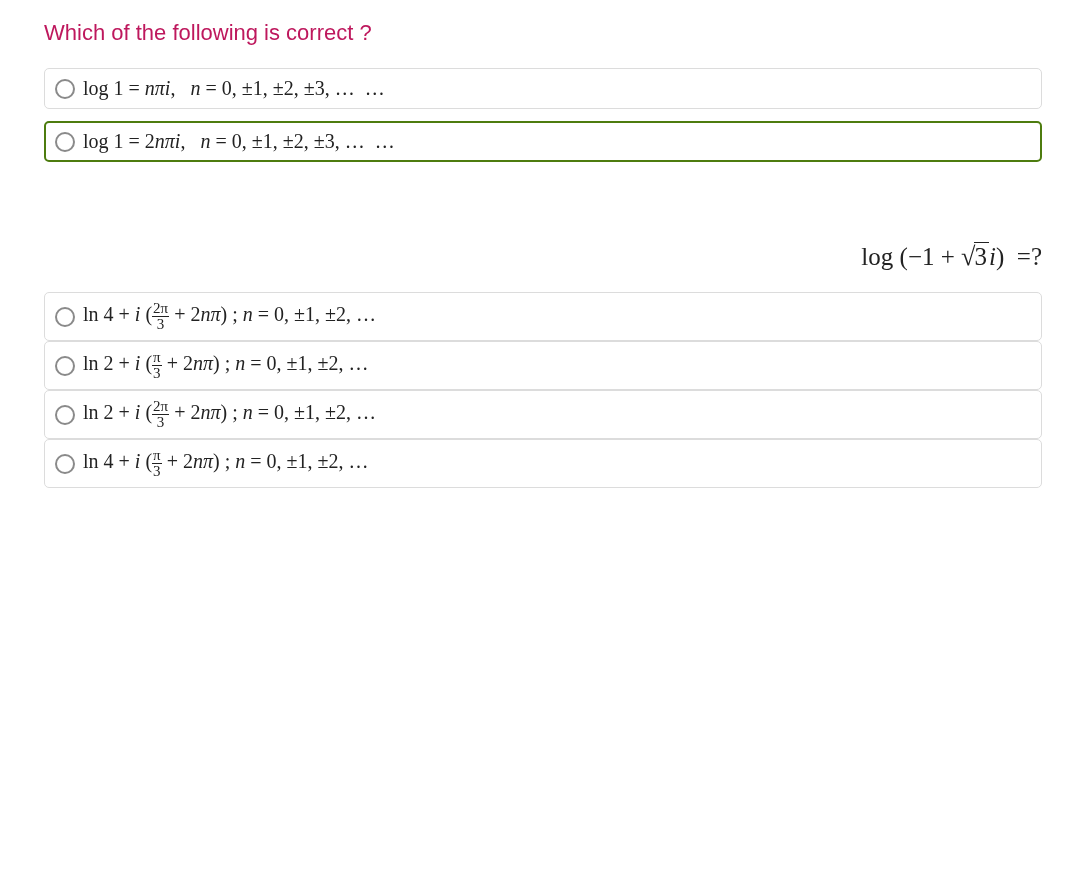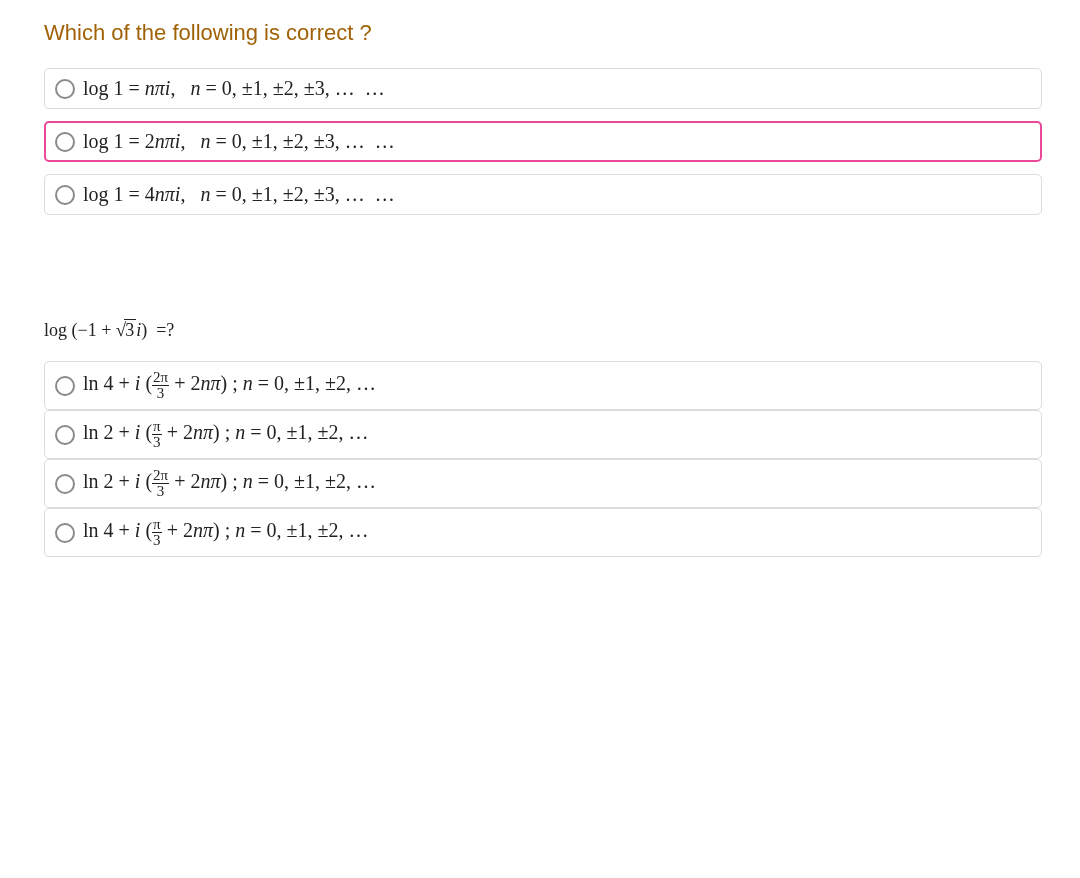--- a/index.html
+++ b/index.html
@@ -11,39 +11,39 @@
     font-family: "Helvetica Neue", Arial, sans-serif;
     color: #222;
   }
   .page {
     padding: 20px 38px 0 44px;
     box-sizing: border-box;
   }
   .question-text {
     font-size: 22px;
     margin: 0 0 22px 0;
-    color: #a16207;
+    color: #be185d;
   }
   .options {
     display: flex;
     flex-direction: column;
     gap: 12px;
-    margin-bottom: 104px;
+    margin-bottom: 80px;
   }
   .option {
     border: 1px solid #dcdcdc;
     border-radius: 5px;
     padding: 8px 12px 8px 10px;
     display: flex;
     align-items: center;
     gap: 8px;
     box-sizing: border-box;
   }
   .option.focused {
-    border: 2px solid #ec4899;
+    border: 2px solid #4d7c0f;
     padding: 7px 11px 7px 9px;
   }
   .radio {
     width: 20px;
     height: 20px;
     border: 2px solid #8a8a8a;
     border-radius: 50%;
     flex: 0 0 auto;
     box-sizing: border-box;
     background: #fff;
@@ -77,23 +77,24 @@
   .sqrt .radical {
     font-size: 1.05em;
   }
   .sqrt .radicand {
     border-top: 1px solid #222;
     padding: 0 2px 0 1px;
     margin-left: -2px;
   }
   .q2-text {
     font-family: "Cambria Math", "Times New Roman", serif;
-    font-size: 18px;
+    font-size: 25px;
     margin: 0 0 20px 0;
     color: #222;
+    text-align: right;
   }
   .options2 {
     display: flex;
     flex-direction: column;
   }
 </style>
 </head>
 <body>
 
 <div class="page">
@@ -101,24 +102,20 @@
   <p class="question-text">Which of the following is correct ?</p>
 
   <div class="options">
     <div class="option">
       <span class="radio"></span>
       <span class="option-label">log 1 = <i>nπi</i>, &nbsp; <i>n</i> = 0, ±1, ±2, ±3, …&nbsp;&nbsp;…</span>
     </div>
     <div class="option focused">
       <span class="radio"></span>
       <span class="option-label">log 1 = 2<i>nπi</i>, &nbsp; <i>n</i> = 0, ±1, ±2, ±3, …&nbsp;&nbsp;…</span>
-    </div>
-    <div class="option">
-      <span class="radio"></span>
-      <span class="option-label">log 1 = 4<i>nπi</i>, &nbsp; <i>n</i> = 0, ±1, ±2, ±3, …&nbsp;&nbsp;…</span>
     </div>
   </div>
 
   <p class="q2-text">log (−1 + <span class="sqrt"><span class="radical">√</span><span class="radicand">3</span></span><i>i</i>) &nbsp;=?</p>
 
   <div class="options2">
     <div class="option">
       <span class="radio"></span>
       <span class="option-label">ln 4 + <i>i</i> (<span class="frac"><span class="num">2π</span><span class="den">3</span></span> + 2<i>nπ</i>) ; <i>n</i> = 0, ±1, ±2, …</span>
     </div>

